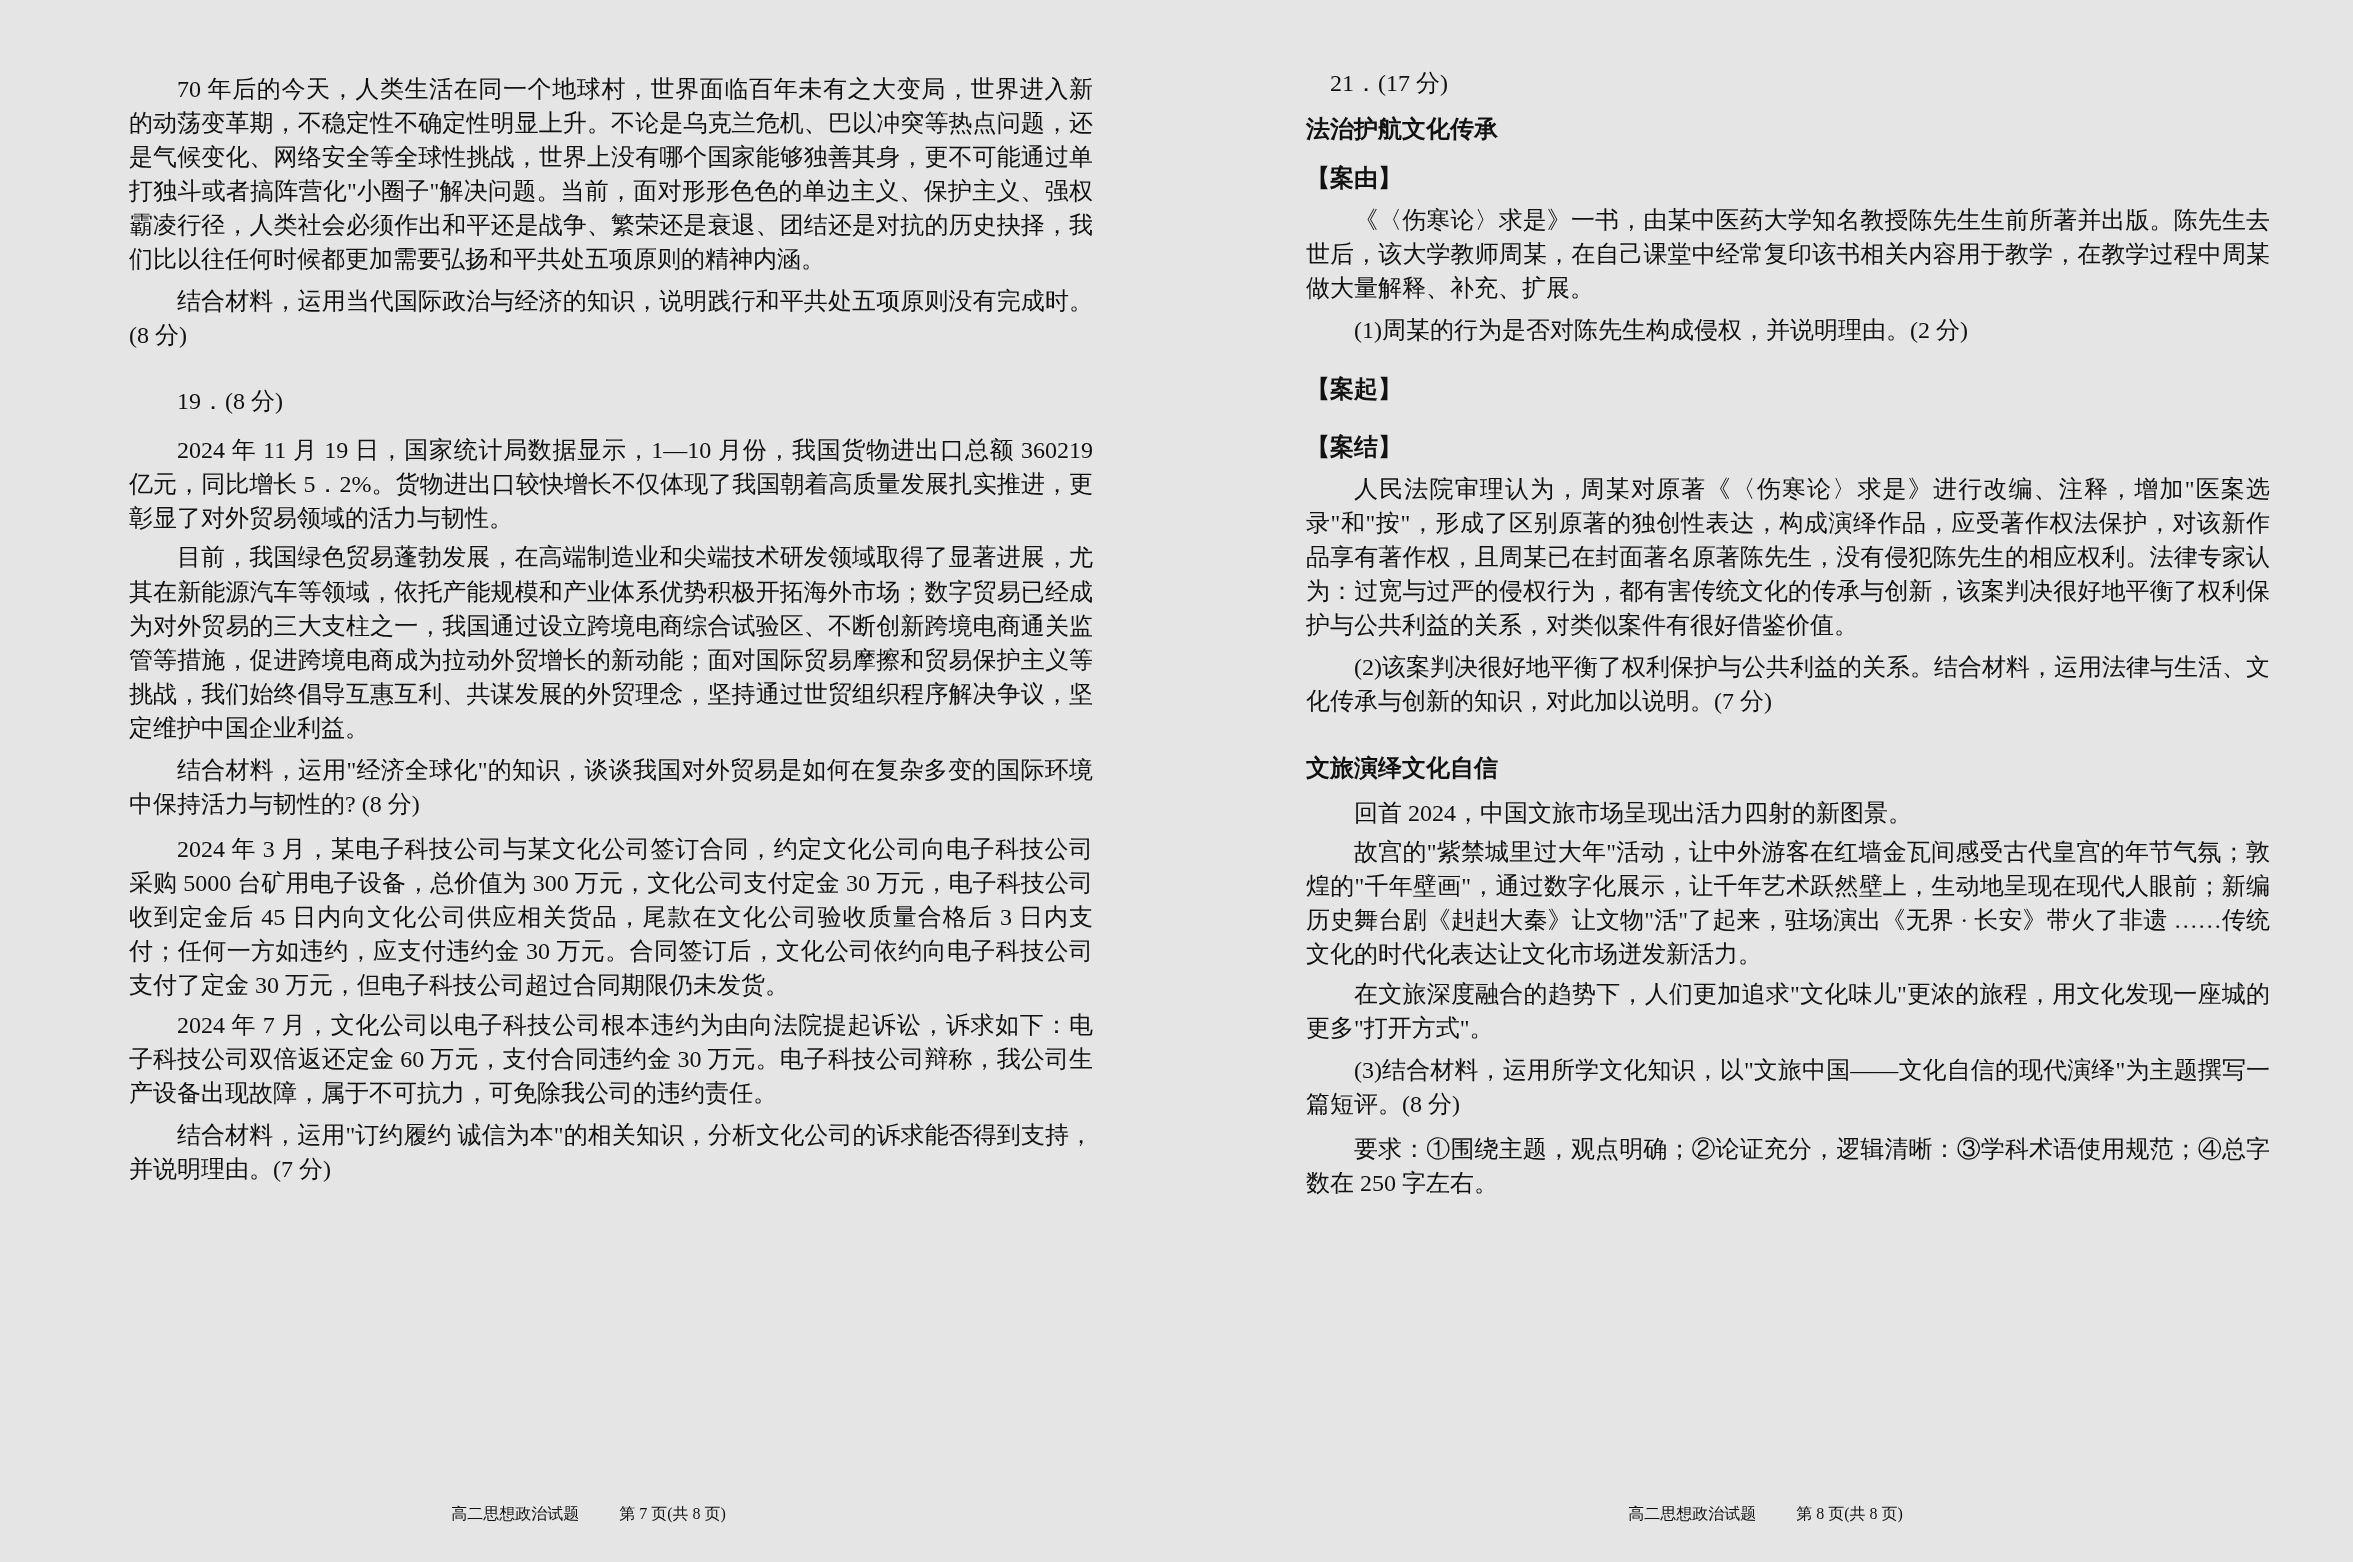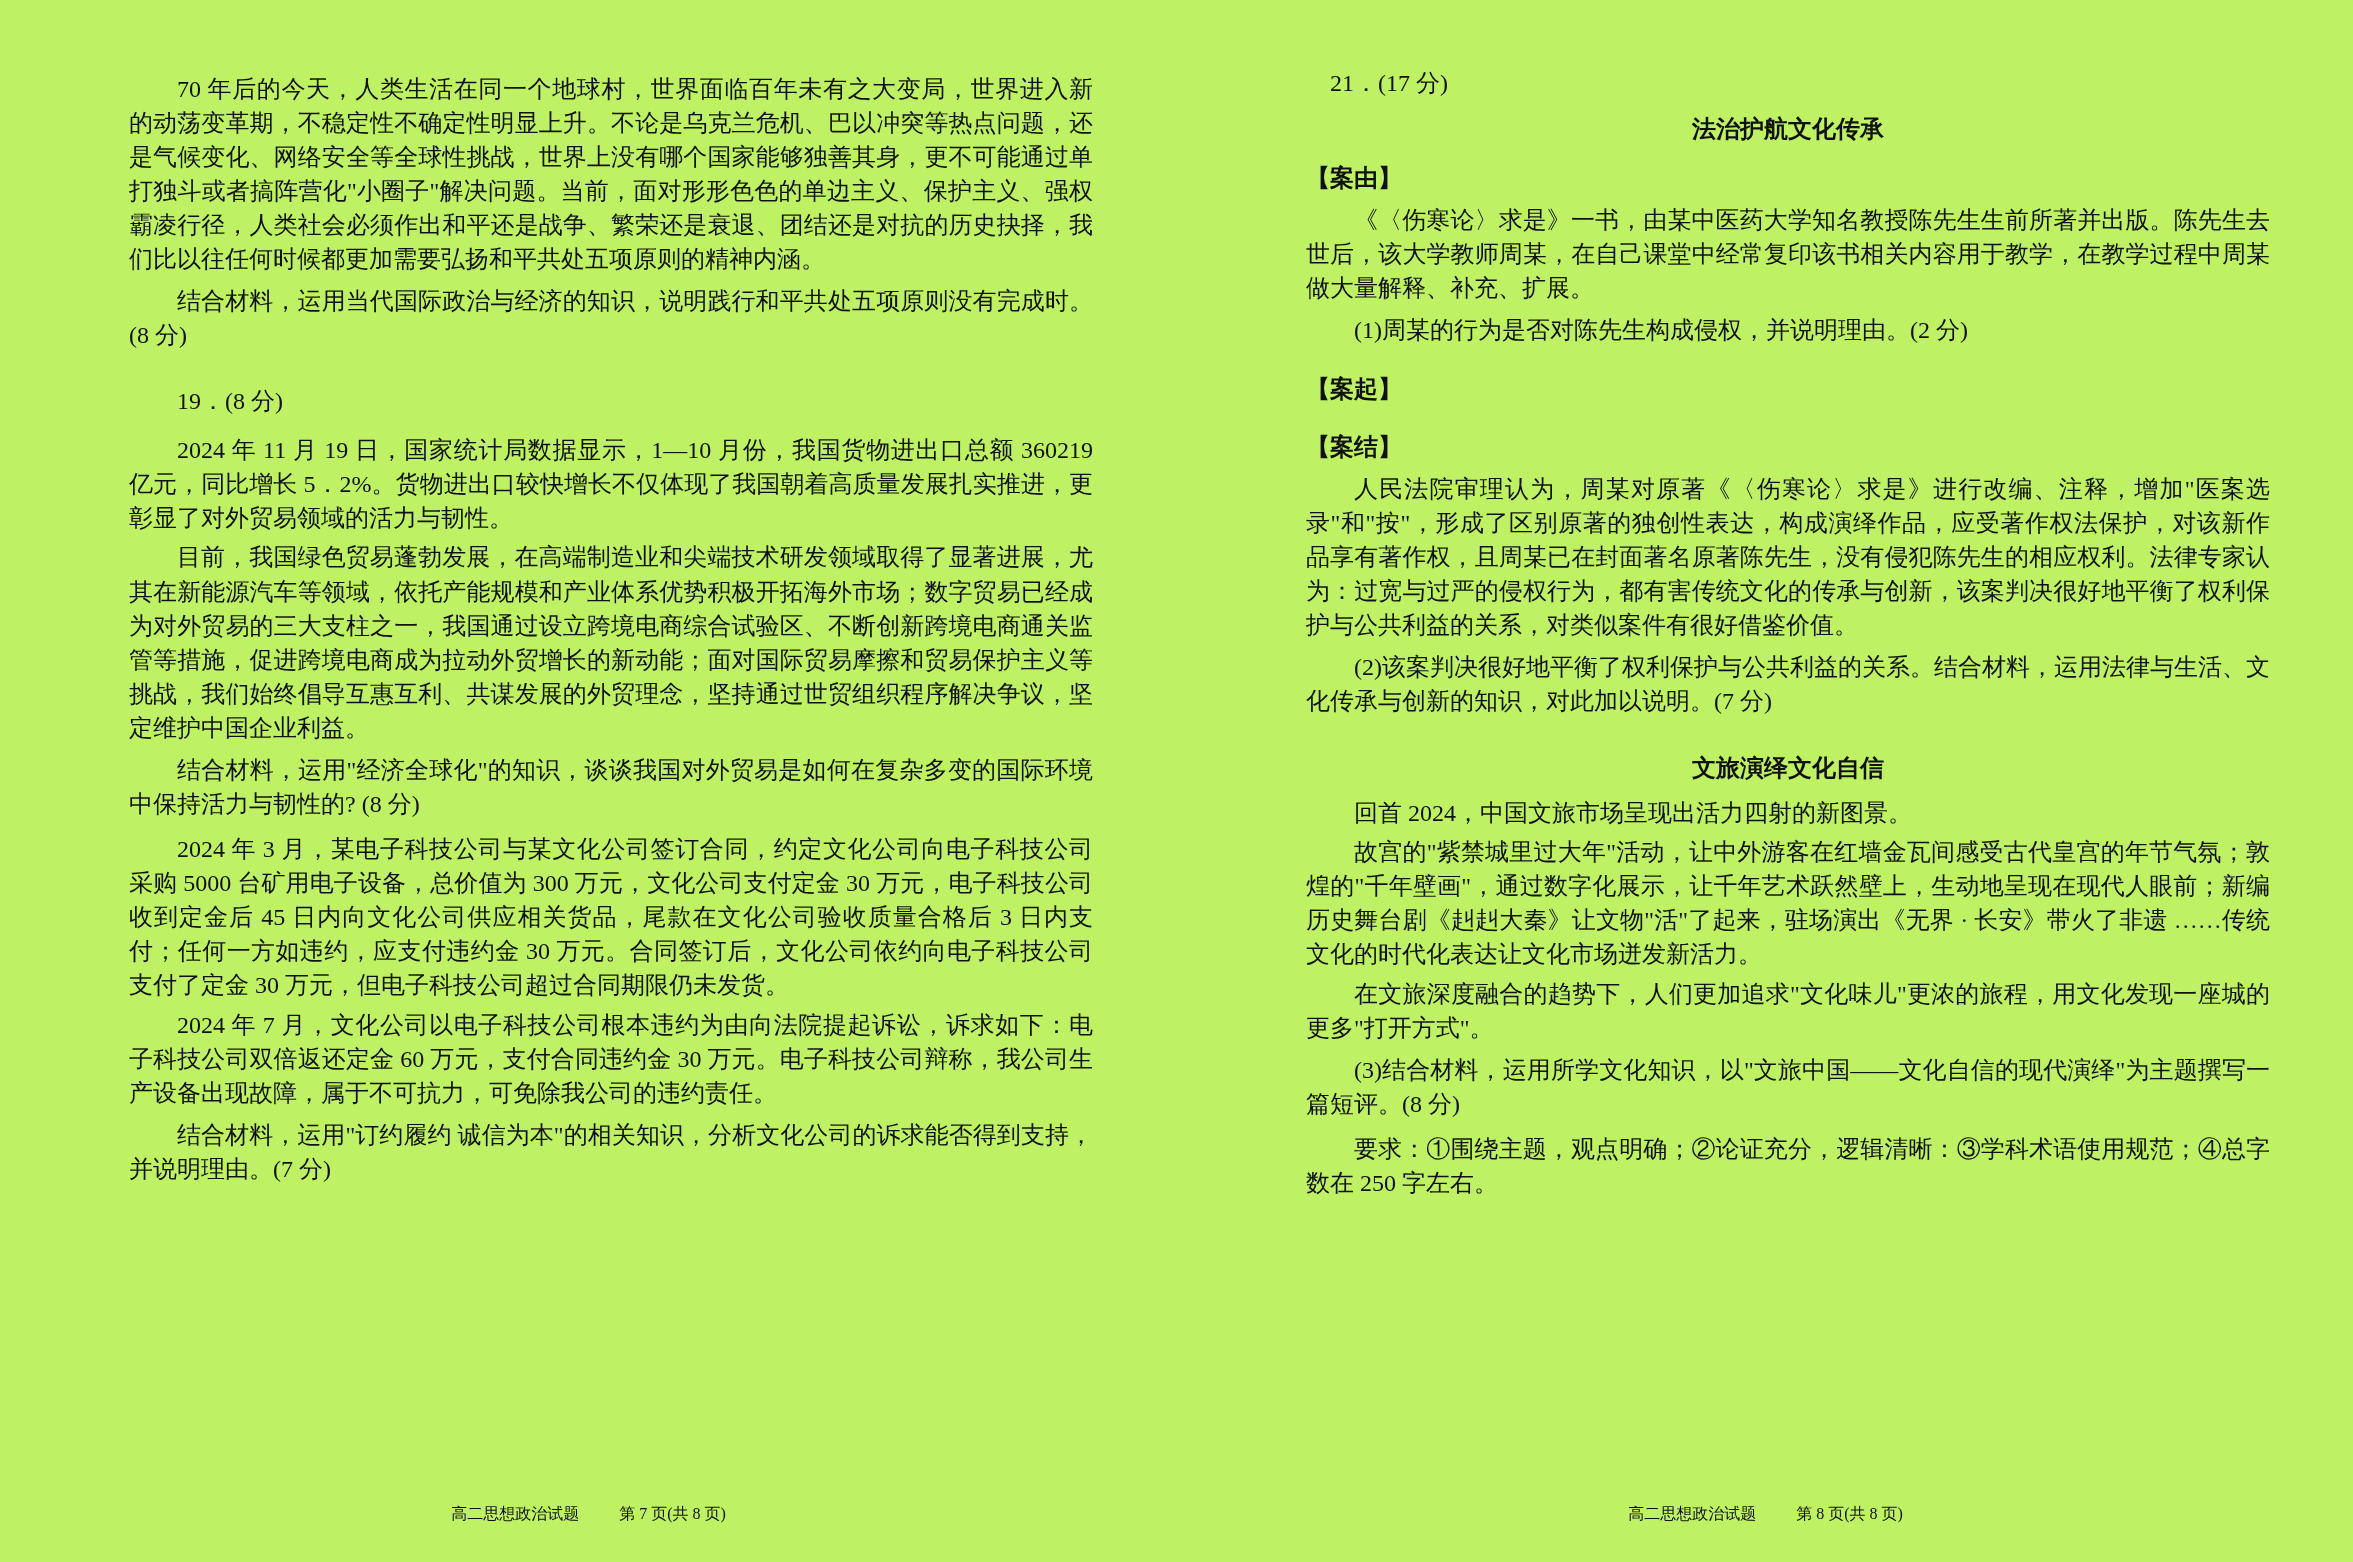--- a/index.html
+++ b/index.html
@@ -12,21 +12,21 @@
     height: 1563px;
     overflow: hidden;
     display: flex;
     font-family: "Liberation Serif", "DejaVu Serif", serif;
     color: #111111;
   }
   .page {
     position: relative;
     width: 1177px;
     height: 1563px;
-    background: #bef264;
+    background: #e5e5e5;
     box-sizing: border-box;
   }
   .content {
     box-sizing: border-box;
     padding: 66px 84px 0 129px;
     font-size: 24px;
     line-height: 1.42;
     text-align: justify;
   }
   .para {
@@ -48,21 +48,21 @@
   .bracket {
     margin: 24.6px 0 7.8px;
     font-weight: bold;
     text-indent: 0;
   }
   .bracket.first {
     margin-top: 14.5px;
   }
   .title {
     margin: 12.3px 0 10px;
-    text-align: center;
+    text-align: left;
     font-weight: bold;
     text-indent: 0;
   }
   .section-gap {
     margin-top: 33px;
   }
   .footer {
     position: absolute;
     bottom: 38px;
     left: 0;

